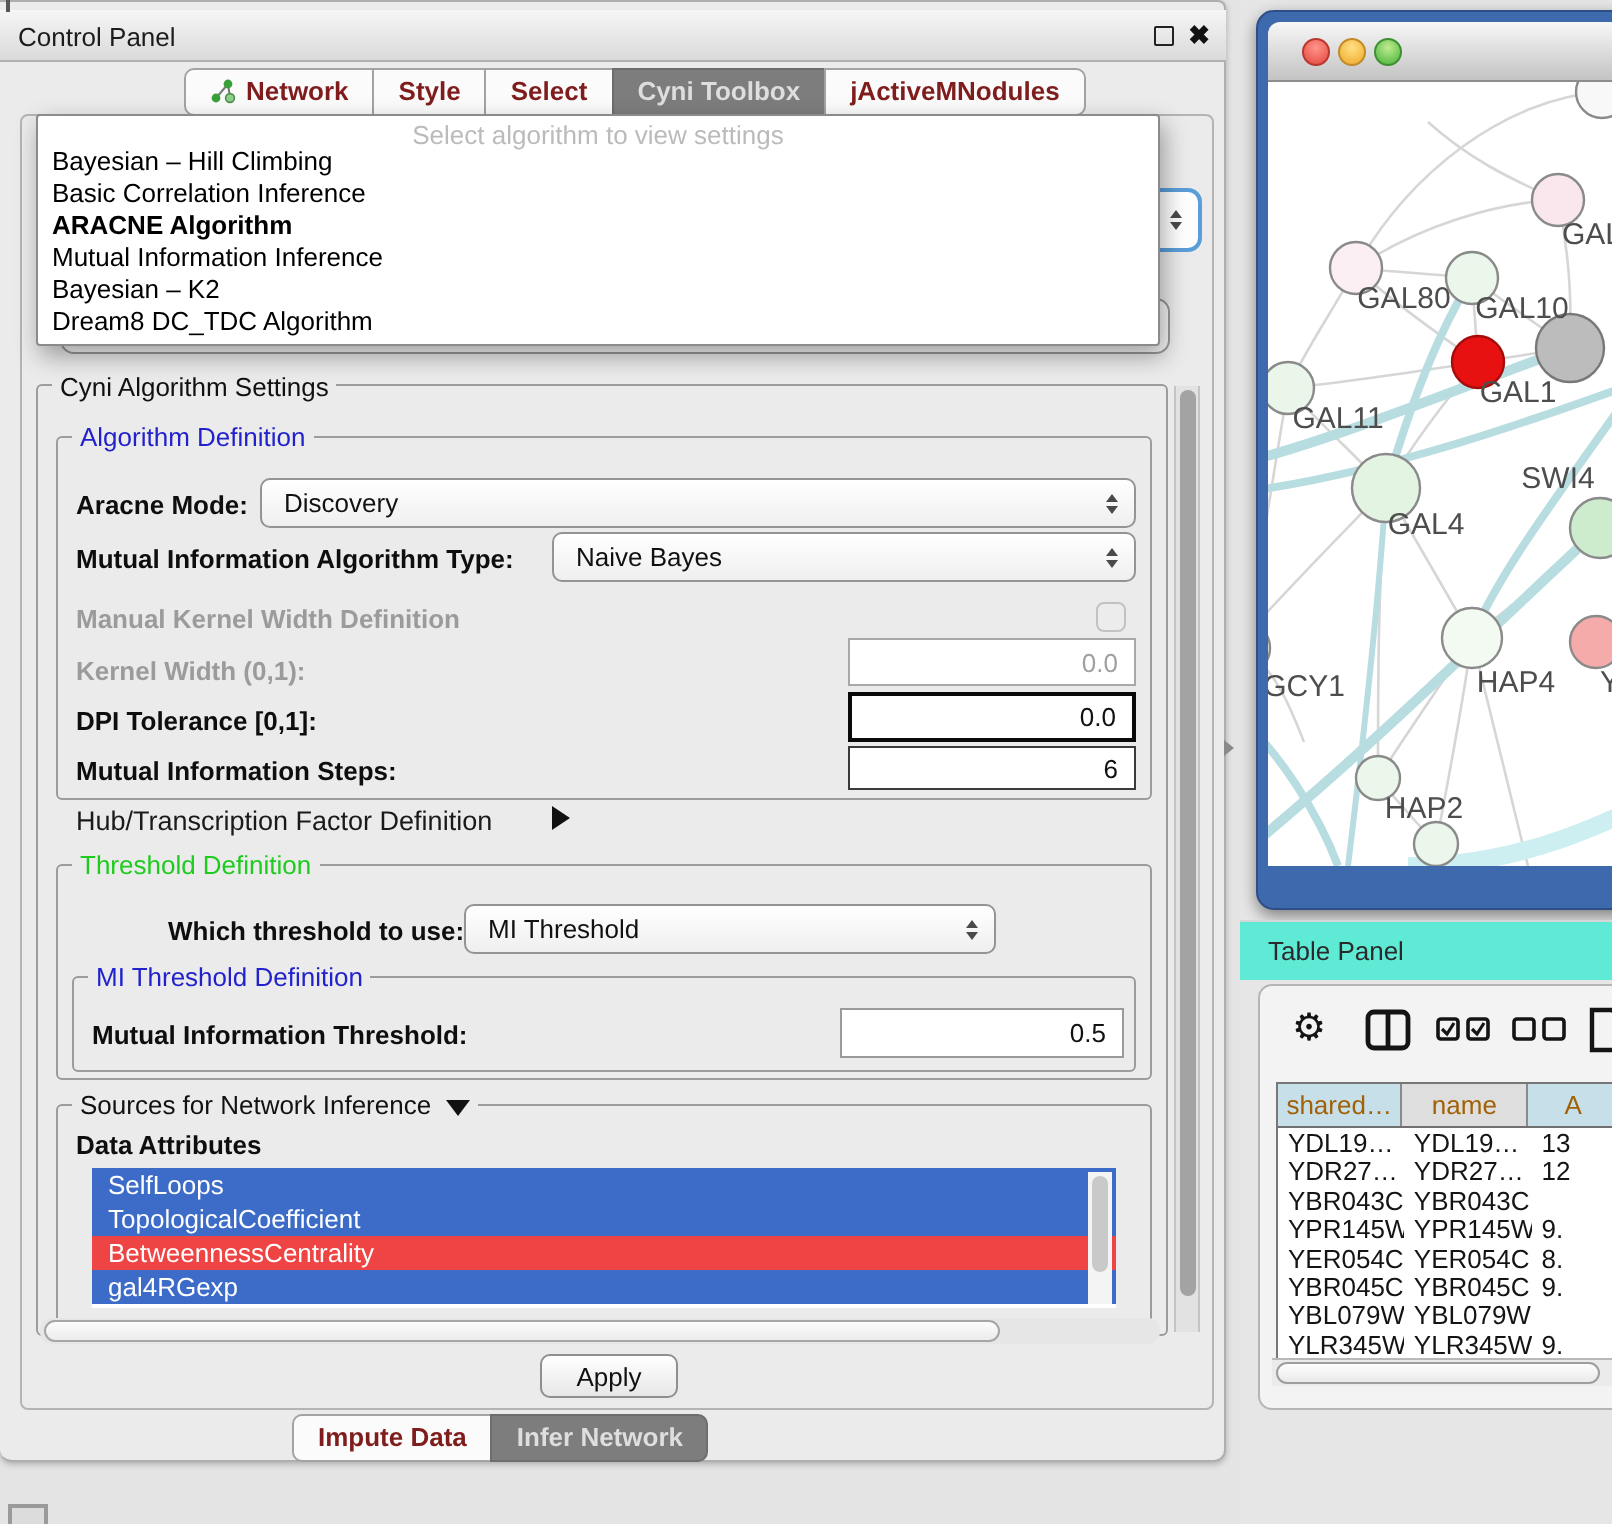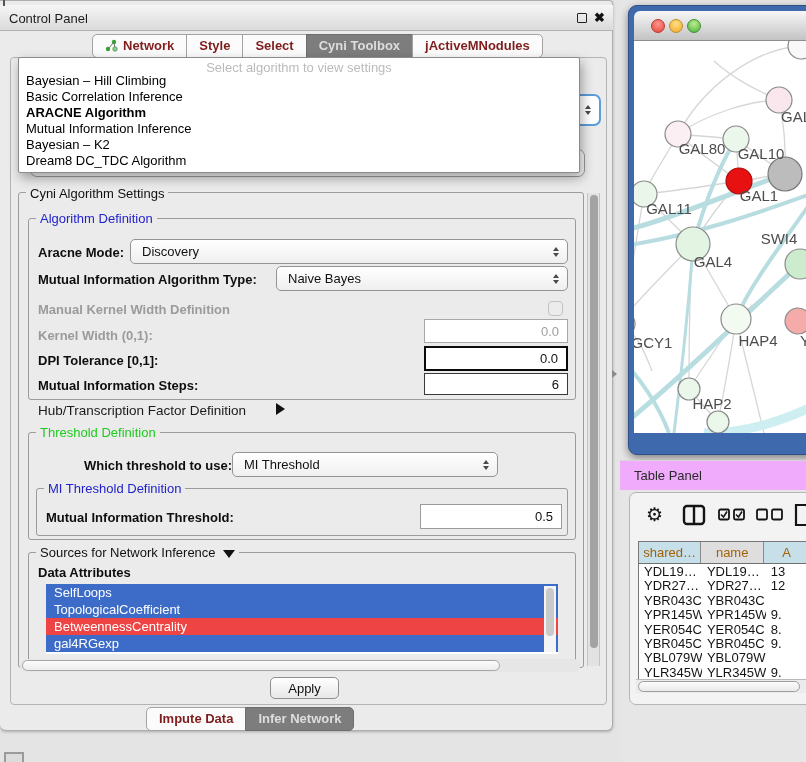--- a/index.html
+++ b/index.html
@@ -107,21 +107,21 @@
   .net-titlebar { position:absolute; left:5px; top:5px; width:193px; height:30px;
     background:linear-gradient(#f7f7f7,#c3c3c3); border-bottom:1px solid #8d8d8d;
     border-radius:6px 0 0 0; }
   .light { position:absolute; top:8px; width:14px; height:14px; border-radius:50%; }
   .light.red { left:17px; background:radial-gradient(circle at 50% 32%, #ff958a, #e2463c); border:1px solid #b8372f; }
   .light.yellow { left:35px; background:radial-gradient(circle at 50% 32%, #ffe084, #efa727); border:1px solid #c28b28; }
   .light.green { left:53px; background:radial-gradient(circle at 50% 32%, #c0eb8e, #44b23a); border:1px solid #3f8f33; }
   .net-canvas { position:absolute; left:5px; top:35px; width:193px; height:392px; background:#fff; }
 
   .tp-bar { position:absolute; left:0; top:460px; width:186px; height:30px;
-    background:#f0abfc; border-top:1px solid #d6d6d6; }
+    background:#5eead4; border-top:1px solid #d6d6d6; }
   .tp-title { position:absolute; left:14px; top:7px; font-size:13px; color:#2a2a2a; }
   .tp-card { position:absolute; left:9px; top:492px; width:190px; height:213px;
     background:#f3f3f3; border:1px solid #b5b5b5; border-radius:7px; }
   .tp-toolbar { position:absolute; left:0; top:8px; width:190px; height:30px; }
   .ticon { position:absolute; top:2px; }
   .gear { font-size:19px; color:#141414; line-height:24px; }
 
   .grid-table { position:absolute; left:8px; top:48px; width:182px; }
   .gt-head { display:flex; height:23px; border:1px solid #777; border-bottom:1px solid #707070; }
   .gt-hc { font-size:13px; color:#a16207; display:flex; align-items:center; justify-content:center;

